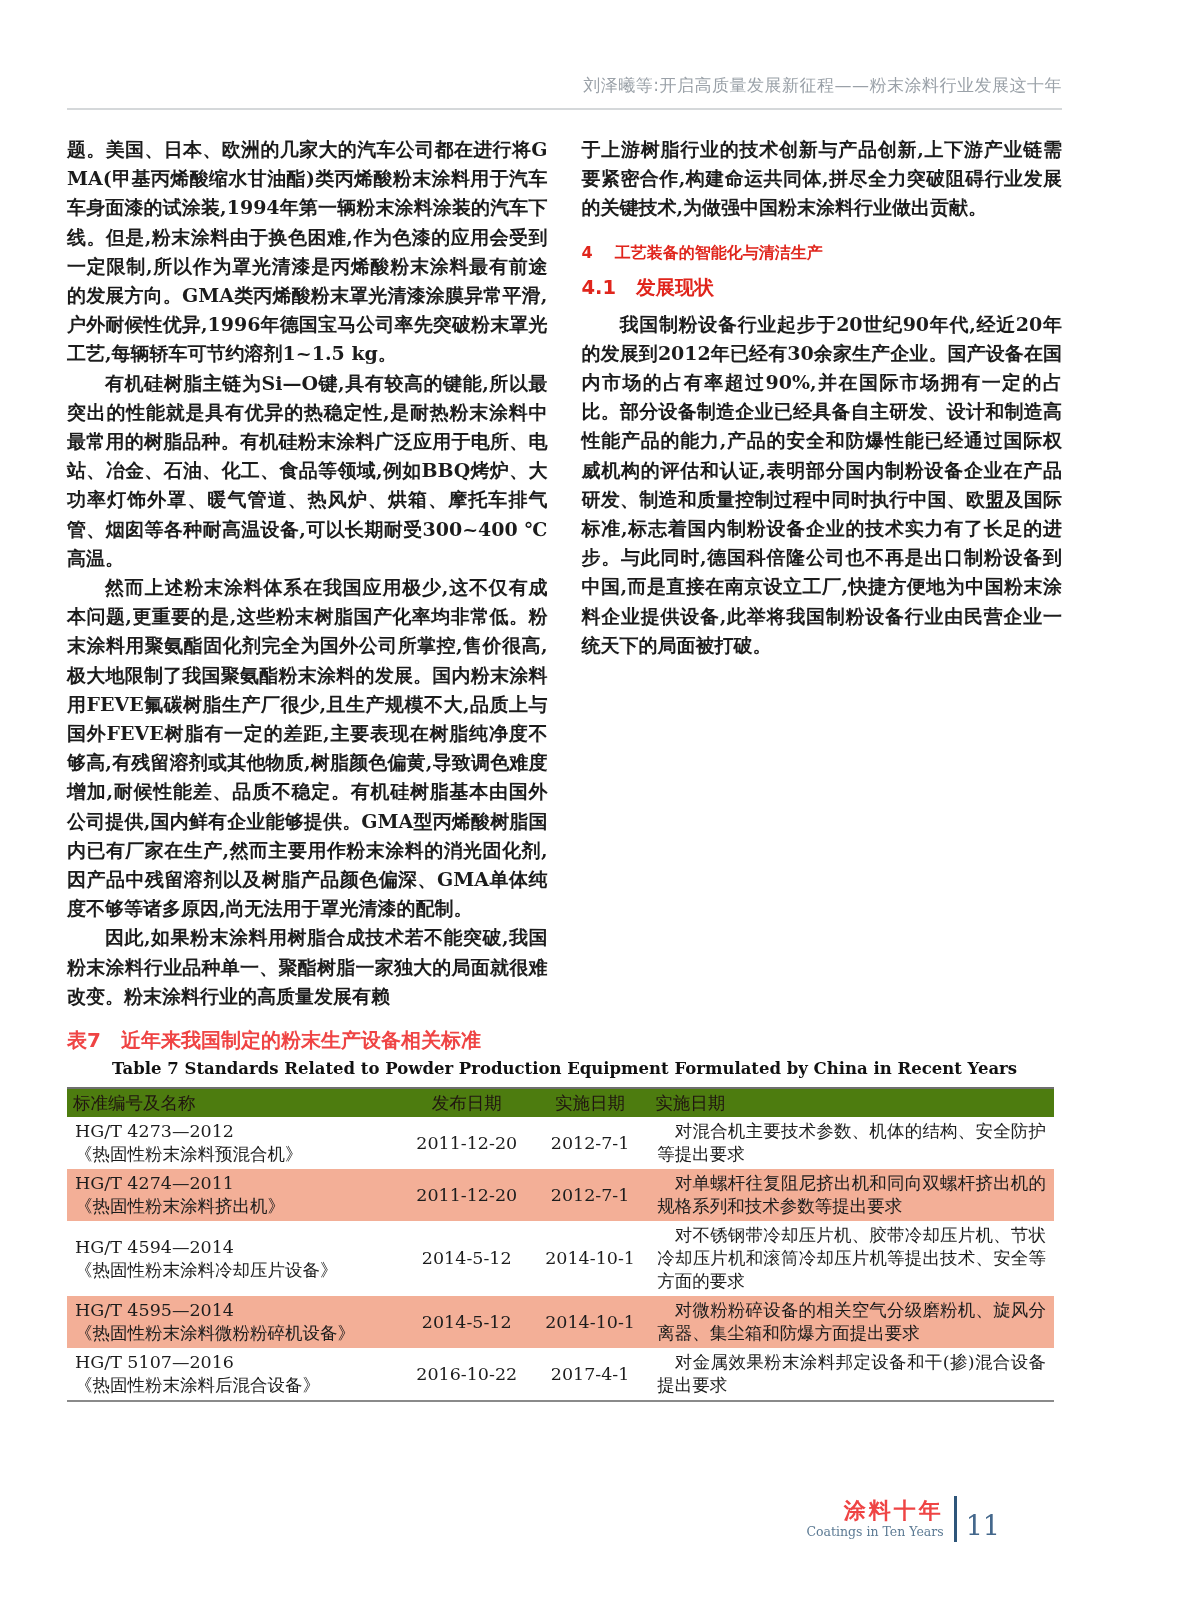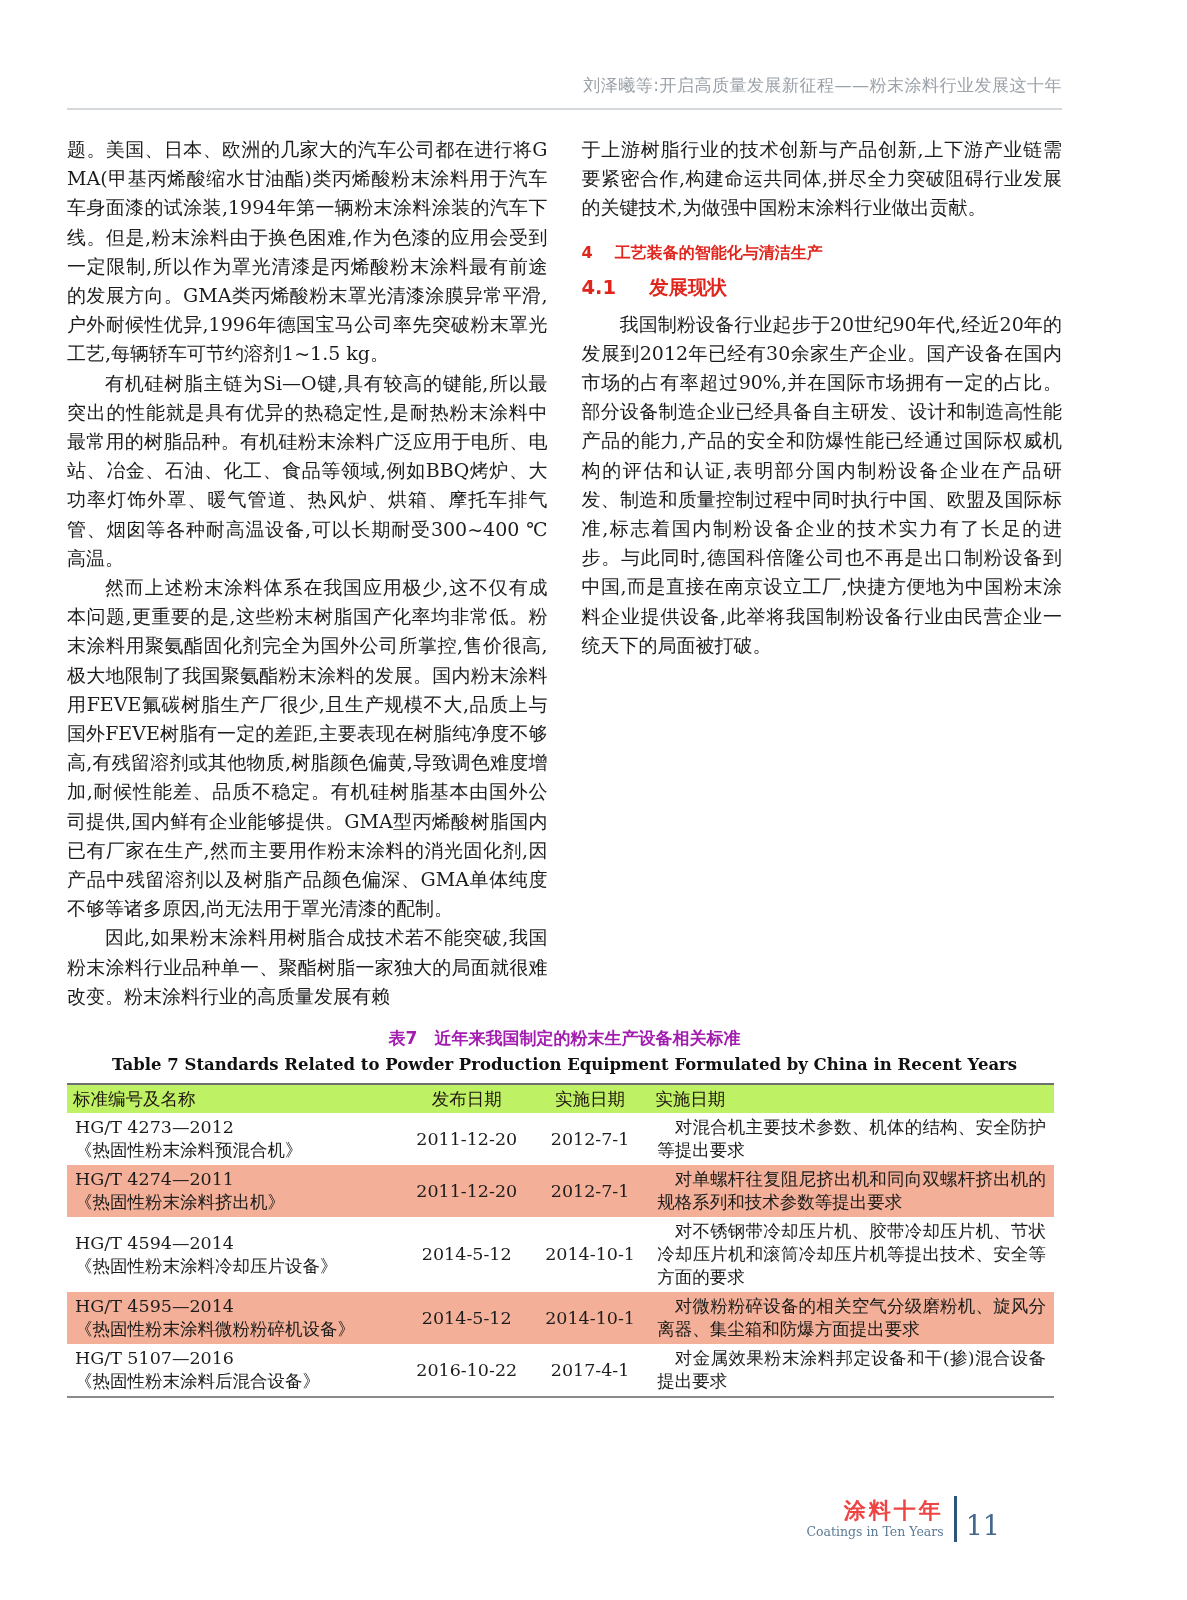--- a/index.html
+++ b/index.html
@@ -36,64 +36,64 @@
     gap: 34px;
     margin-top: 25px;
   }
   .col { flex: 1 1 0; min-width: 0; }
   .body-p {
     margin: 0;
     font-size: 19px;
     line-height: 29.2px;
     text-align: justify;
     word-break: break-all;
+    font-weight: bold;
   }
   .indent { text-indent: 2em; }
   .sec-heading {
     margin: 20px 0 10px 0;
     font-family: "DejaVu Sans", "Liberation Sans", sans-serif;
     font-weight: bold;
     font-size: 16px;
     color: #e0251c;
   }
   .sec-heading .sec-num { margin-right: 22px; }
   .subsec-heading {
     margin: 0 0 9px 0;
     font-family: "DejaVu Sans", "Liberation Sans", sans-serif;
     font-weight: bold;
     font-size: 19.5px;
     color: #e0251c;
   }
-  .subsec-heading .sec-num { margin-right: 33px; }
+  .subsec-heading .sec-num { margin-right: 20px; }
   
   .table-block { margin-top: 16px; }
   .tbl-caption-zh {
-    text-align: center;
-    font-family: "DejaVu Sans", "Liberation Sans", sans-serif;
-    font-weight: bold;
-    font-size: 17px;
-    color: #a21caf;
+    font-family: "DejaVu Sans", "Liberation Sans", sans-serif;
+    font-weight: bold;
+    font-size: 20px;
+    color: #ef4444;
   }
   .tbl-caption-en {
     text-align: center;
     font-weight: bold;
     font-size: 16.5px;
     margin: 5px 0 9px 0;
     color: #111;
   }
   table.standards {
     width: 987px;
     max-width: 100%;
     border-collapse: collapse;
     border-top: 2px solid #6f6f6f;
     border-bottom: 2px solid #8a8a8a;
     font-size: 17.5px;
   }
   table.standards th {
-    background: #bef264;
+    background: #4d7c0f;
     font-weight: normal;
     padding: 3px 6px;
     line-height: 22px;
     color: #201510;
   }
   table.standards td {
     padding: 3px 8px;
     vertical-align: middle;
     line-height: 23px;
   }

